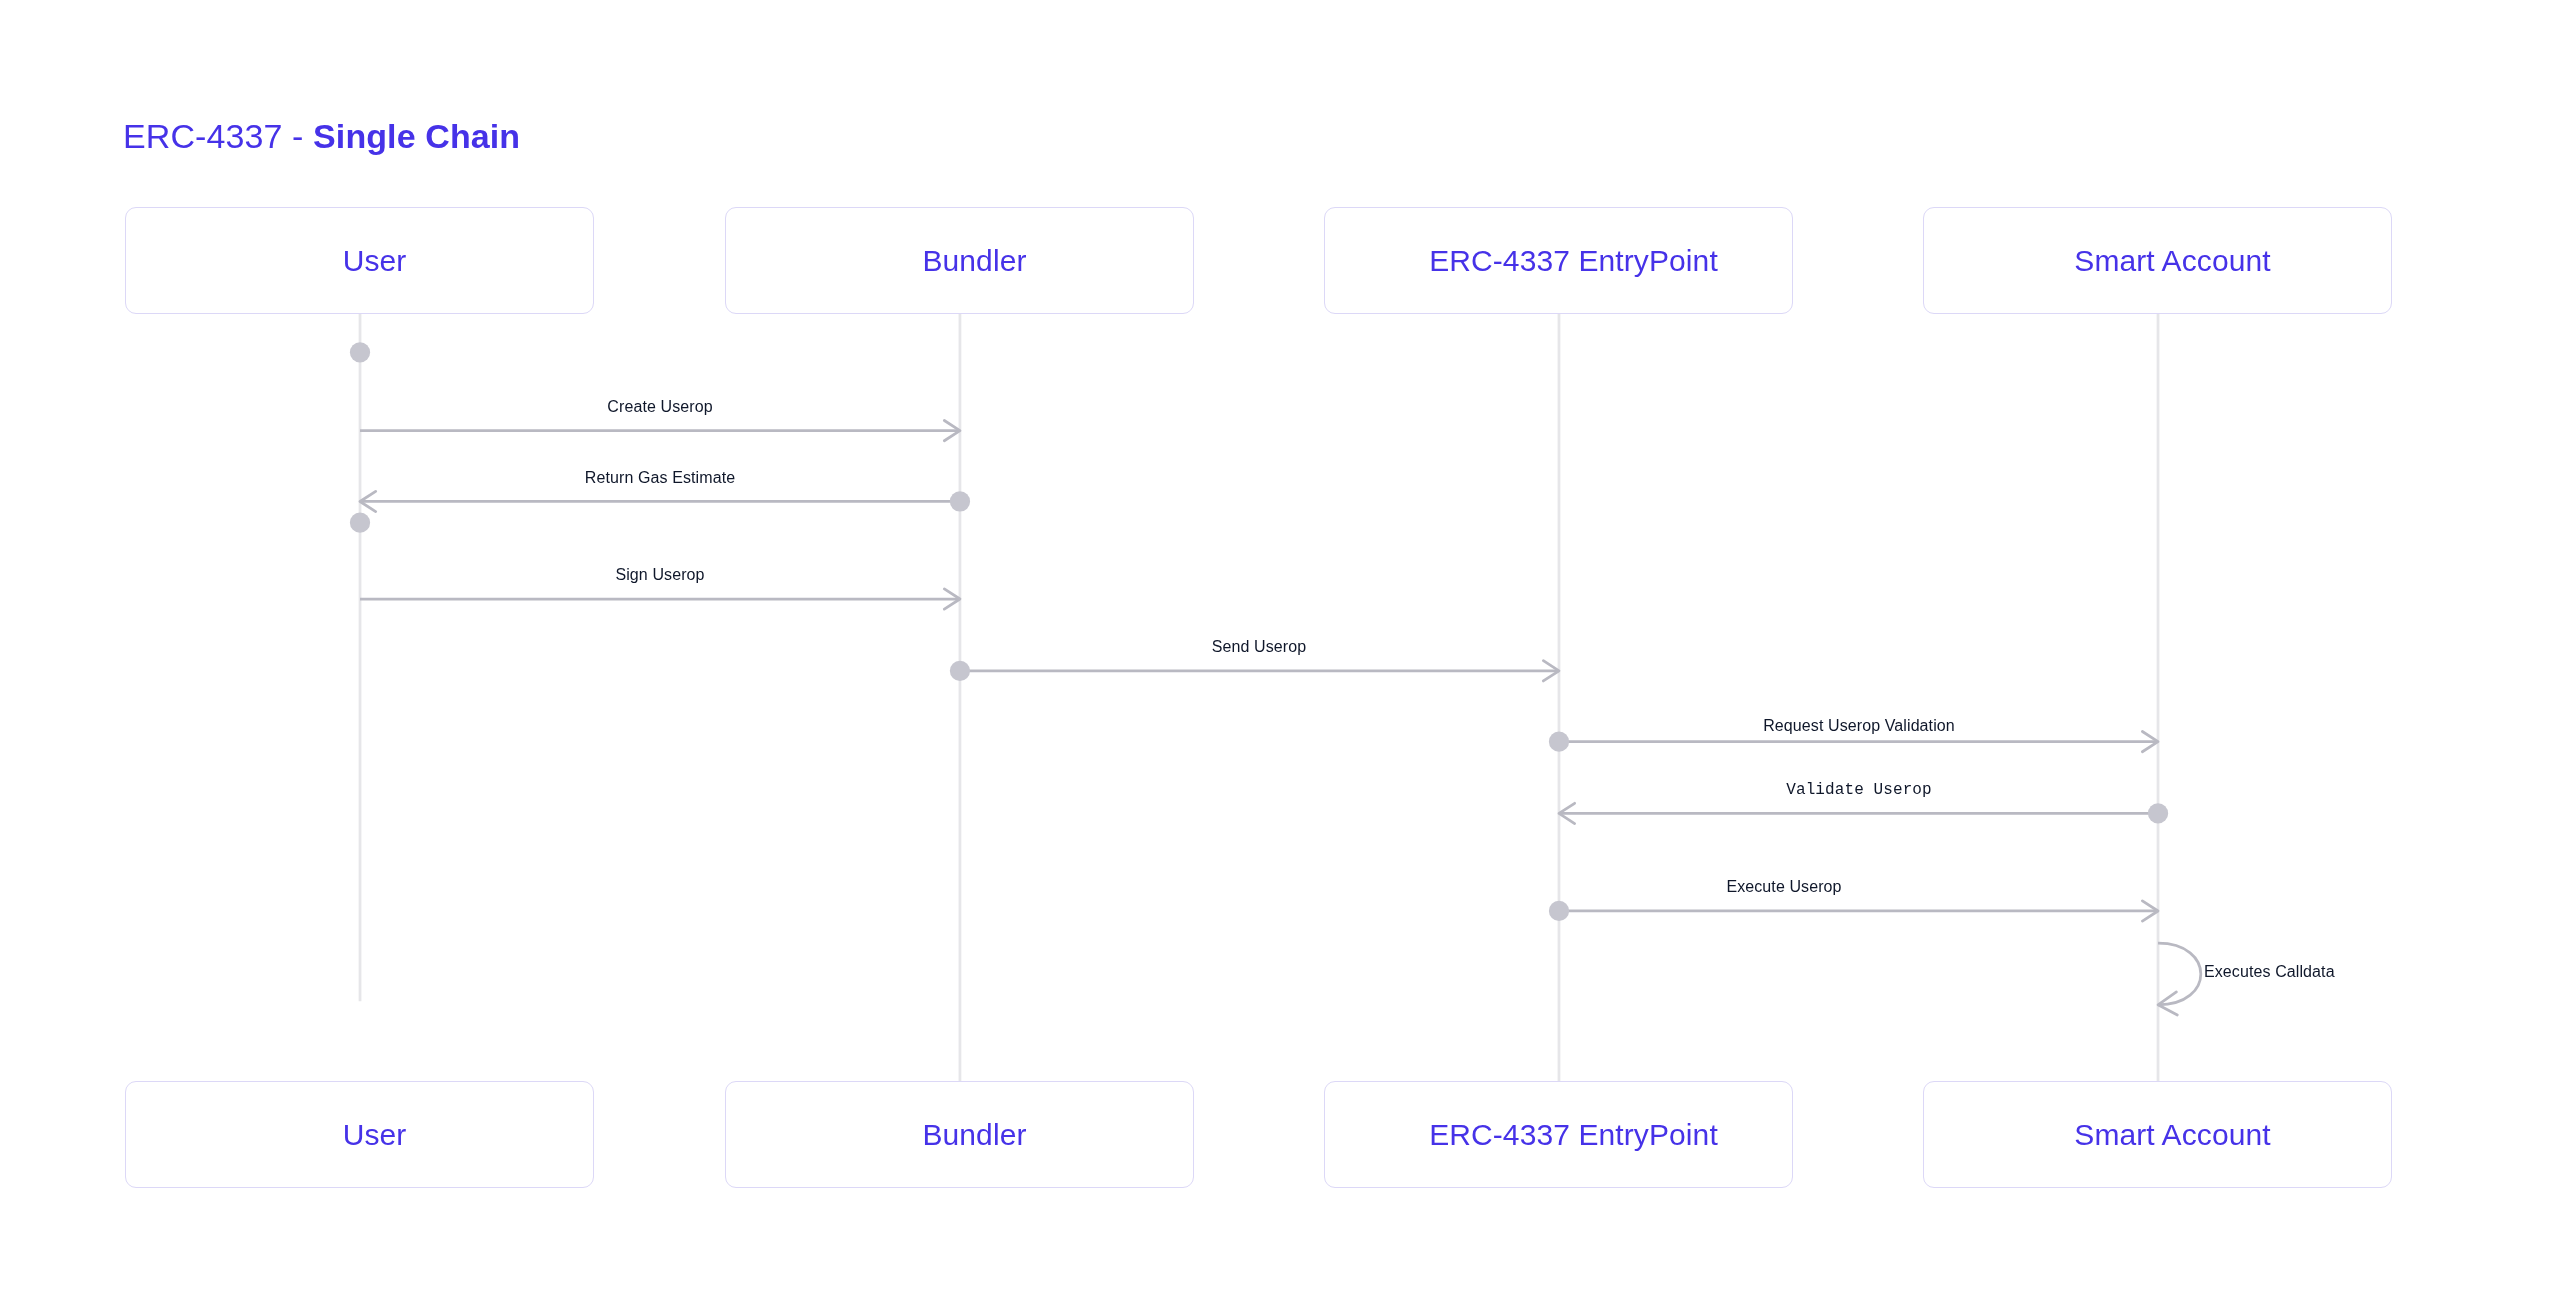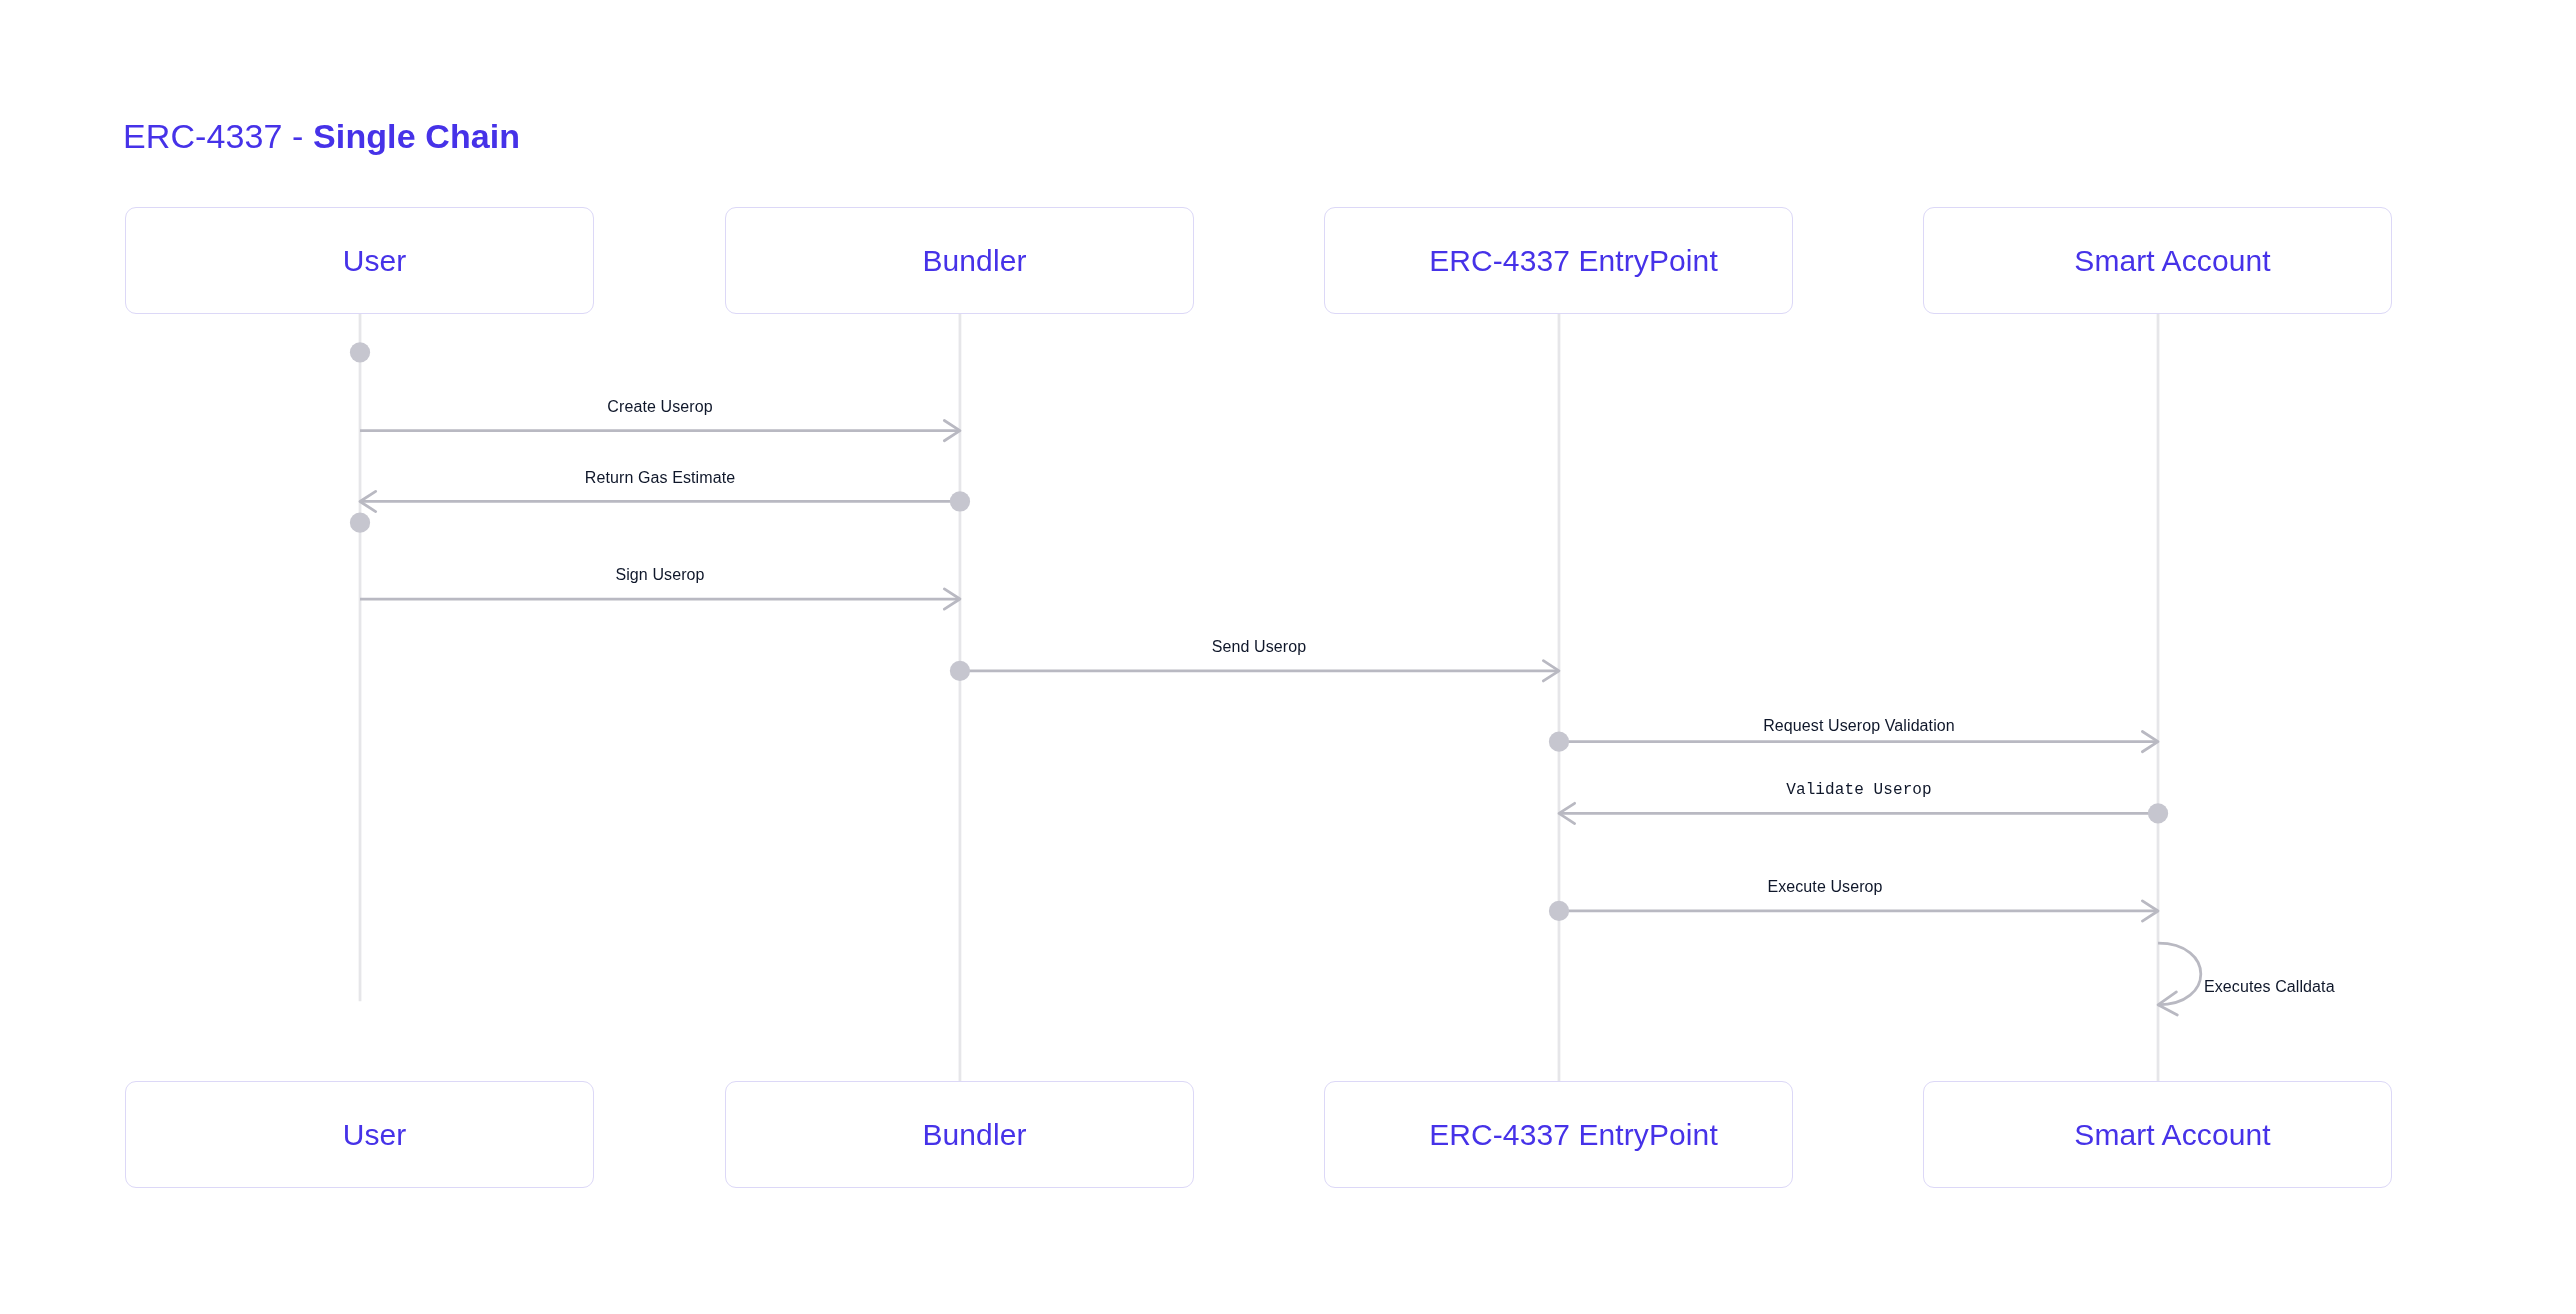--- a/index.html
+++ b/index.html
@@ -70,21 +70,20 @@
     position: absolute;
     font-size: 16px;
     line-height: 26px;
     color: #0f172a;
     white-space: nowrap;
     transform: translateX(-50%);
     letter-spacing: 0.1px;
   }
   .message-label.left-anchored {
     transform: none;
-    margin-top: 15px;
   }
 </style>
 </head>
 <body>
 
 <div id="canvas">
 
   <div id="diagram-title"><span>ERC-4337 - </span><span class="strong">Single Chain</span></div>
 
   <svg id="overlay" viewBox="0 0 2799 1428" width="2576" height="1314" xmlns="http://www.w3.org/2000/svg">
@@ -153,18 +152,18 @@
       </div>
     </div>
 
   <div id="message-labels">
       <div class="message-label" style="left: 660px; top: 394px;">Create Userop</div>
       <div class="message-label" style="left: 660px; top: 465px;">Return Gas Estimate</div>
       <div class="message-label" style="left: 660px; top: 562px;">Sign Userop</div>
       <div class="message-label" style="left: 1259px; top: 634px;">Send Userop</div>
       <div class="message-label" style="left: 1859px; top: 713px;">Request Userop Validation</div>
       <div class="message-label" style="left: 1859px; top: 777px; font-family: Liberation Mono, monospace;">Validate Userop</div>
-      <div class="message-label" style="left: 1825px; top: 874px; text-align: right;">Execute Userop</div>
+      <div class="message-label" style="left: 1784px; top: 874px; text-align: right;">Execute Userop</div>
       <div class="message-label left-anchored" style="left: 2204px; top: 959px;">Executes Calldata</div>
     </div>
 
 </div>
 
 
 </body></html>

